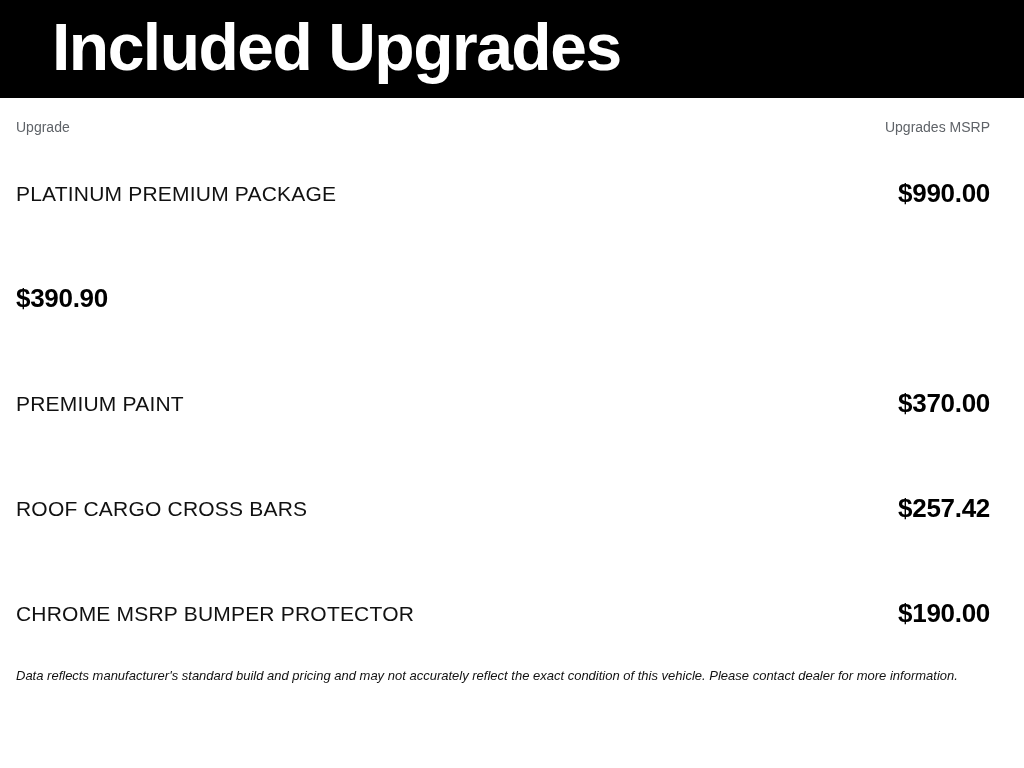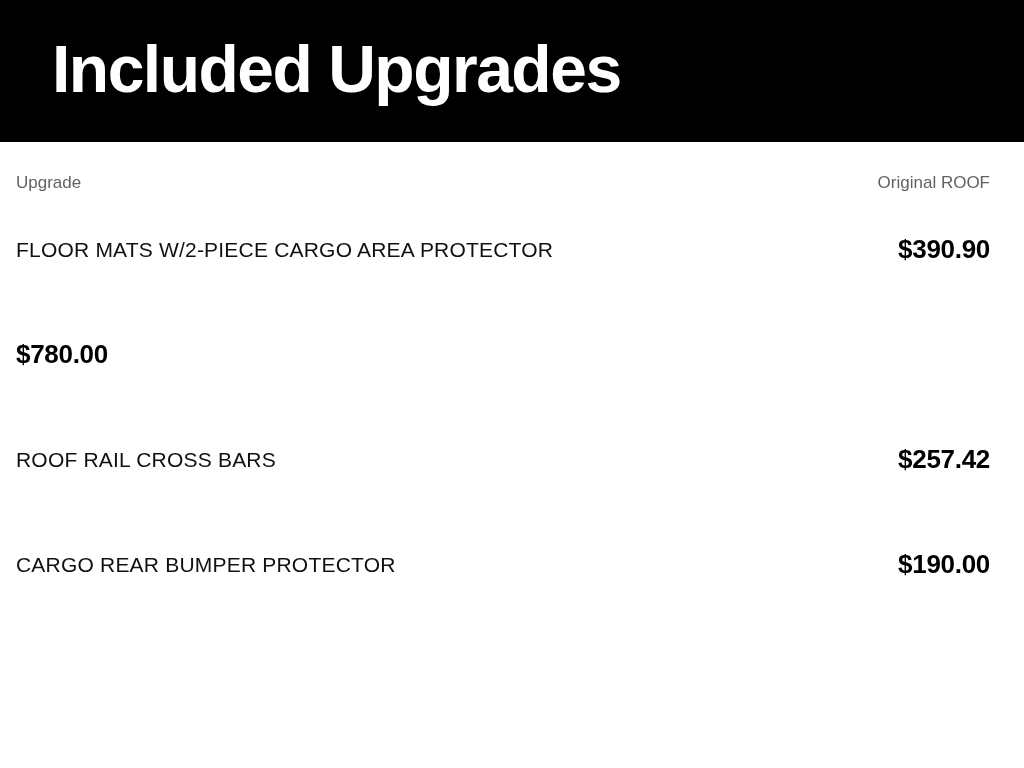--- a/index.html
+++ b/index.html
@@ -8,47 +8,47 @@
     background: #ffffff;
   }
   body {
     width: 1024px;
     height: 768px;
     overflow: hidden;
     font-family: "Liberation Sans", sans-serif;
     position: relative;
   }
   .banner {
-    height: 142px;
+    height: 98px;
     background: var(--header-bg, #000000);
     display: flex;
     align-items: center;
     padding-left: 52px;
     box-sizing: border-box;
   }
   .banner h1 {
     margin: 0;
     color: var(--header-text, #ffffff);
     font-size: 66px;
     font-weight: 700;
     letter-spacing: -1.5px;
     line-height: 1;
     padding-bottom: 4px;
   }
   .content {
     padding: 0 34px 0 16px;
     box-sizing: border-box;
   }
   .col-labels {
-    padding-top: 32px;
+    padding-top: 20px;
     display: flex;
     justify-content: space-between;
     align-items: baseline;
     color: var(--column-label, #5f6368);
-    font-size: 17px;
+    font-size: 14px;
     line-height: 18px;
   }
   .rows {
     margin-top: 5px;
   }
   .row {
     height: 105px;
     display: flex;
     justify-content: space-between;
     align-items: center;
@@ -78,43 +78,48 @@
 <div class="page">
 
   <header class="banner">
     <h1>Included Upgrades</h1>
   </header>
 
   <main class="content">
 
     <div class="col-labels">
       <span>Upgrade</span>
-      <span>Original ROOF</span>
+      <span>Upgrades MSRP</span>
     </div>
 
     <div class="rows">
 
+      <div class="row">
+        <span class="name">PLATINUM PREMIUM PACKAGE</span>
+        <span class="price">$990.00</span>
+      </div>
 
       <div class="row">
-        <span class="name">FLOOR MATS W/2-PIECE CARGO AREA PROTECTOR</span>
         <span class="price">$390.90</span>
       </div>
 
       <div class="row">
-        <span class="price">$780.00</span>
+        <span class="name">PREMIUM PAINT</span>
+        <span class="price">$370.00</span>
       </div>
 
       <div class="row">
-        <span class="name">ROOF RAIL CROSS BARS</span>
+        <span class="name">ROOF CARGO CROSS BARS</span>
         <span class="price">$257.42</span>
       </div>
 
       <div class="row">
-        <span class="name">CARGO REAR BUMPER PROTECTOR</span>
+        <span class="name">CHROME MSRP BUMPER PROTECTOR</span>
         <span class="price">$190.00</span>
       </div>
 
     </div>
 
+    <p class="disclaimer">Data reflects manufacturer's standard build and pricing and may not accurately reflect the exact condition of this vehicle. Please contact dealer for more information.</p>
 
   </main>
 
 </div>
 
 </body></html>

